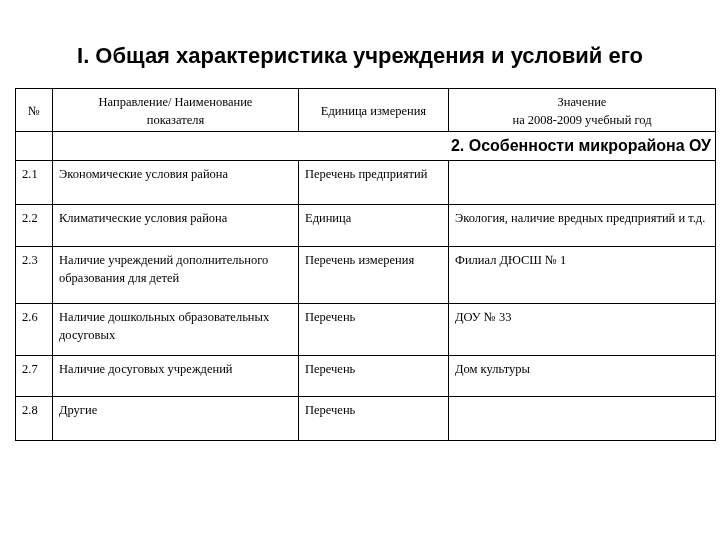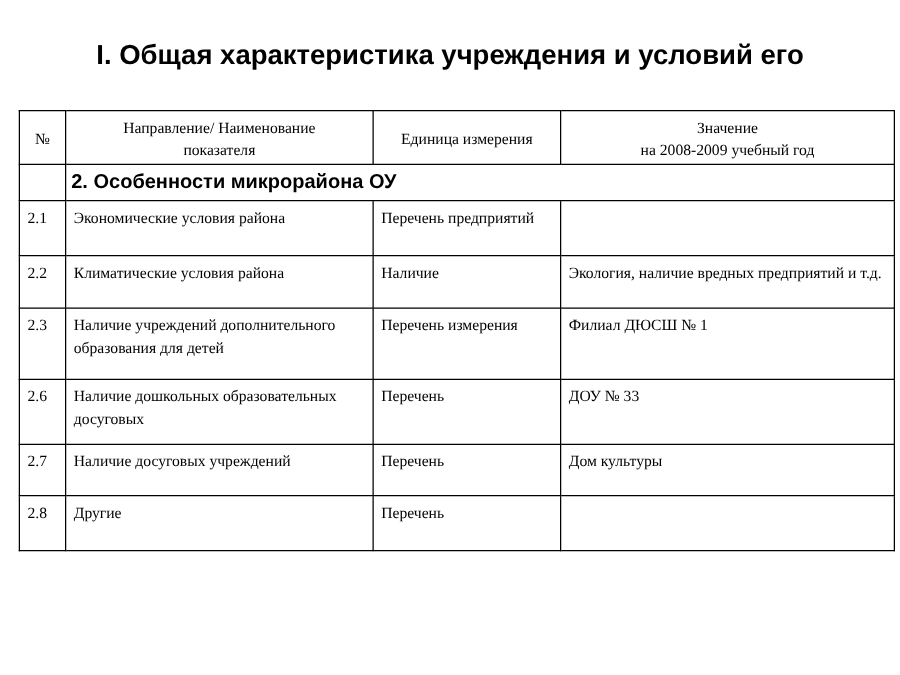--- a/index.html
+++ b/index.html
@@ -1,32 +1,32 @@
 <!DOCTYPE html>
 <html><head>
 <meta charset="utf-8">
 <style>
   html, body { margin:0; padding:0; background:#ffffff; }
   body { width:720px; height:540px; position:relative; overflow:hidden; font-family:"Liberation Serif", serif; color:#000; }
   .title {
-    position:absolute; left:0; top:30px; width:720px; text-align:center;
+    position:absolute; left:0; top:42px; width:720px; text-align:center;
     font-family:"Liberation Sans", sans-serif; font-weight:bold; font-size:22px; line-height:28px;
   }
   table {
     position:absolute; left:15px; top:88px; width:700px;
     border-collapse:collapse; table-layout:fixed;
   }
   td, th {
     border:1px solid #000; font-size:12.5px; line-height:18px; vertical-align:top;
     padding:4px 6px 2px 6px; font-weight:normal; text-align:left;
   }
   th { vertical-align:middle; text-align:center; }
   .section-row td.sec {
     font-family:"Liberation Sans", sans-serif; font-weight:bold; font-size:16px;
-    text-align:left; vertical-align:middle; padding:2px 4px;
+    text-align:right; vertical-align:middle; padding:2px 4px;
   }
 </style>
 </head>
 <body>
 
 <div class="title">
   <div>I.  Общая характеристика учреждения и условий его</div>
 </div>
 
 <table>
@@ -55,21 +55,21 @@
   </tr>
   <tr style="height:44px">
     <td>2.1</td>
     <td>Экономические условия района</td>
     <td>Перечень предприятий</td>
     <td></td>
   </tr>
   <tr style="height:42px">
     <td>2.2</td>
     <td>Климатические условия района</td>
-    <td>Наличие</td>
+    <td>Единица</td>
     <td>Экология, наличие вредных предприятий и т.д.</td>
   </tr>
   <tr style="height:57px">
     <td>2.3</td>
     <td>Наличие учреждений дополнительного образования для детей</td>
     <td>Перечень измерения</td>
     <td>Филиал  ДЮСШ № 1</td>
   </tr>
   <tr style="height:52px">
     <td>2.6</td>

